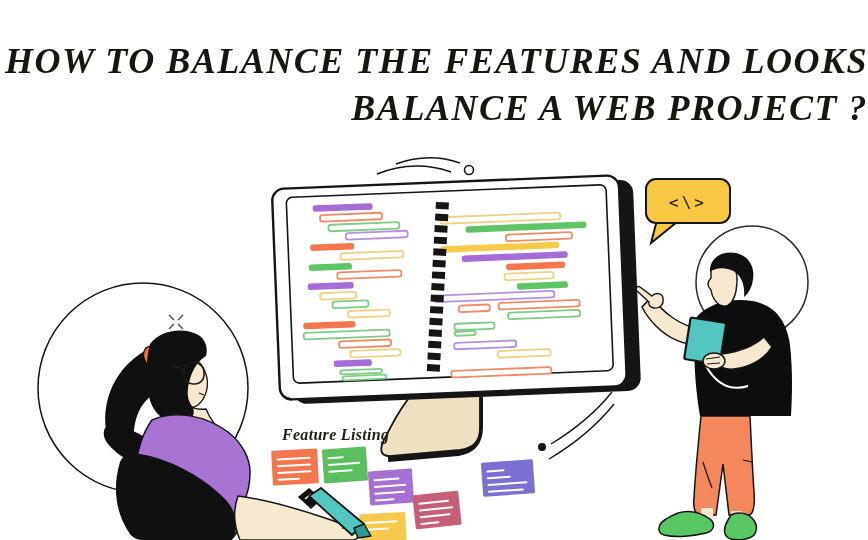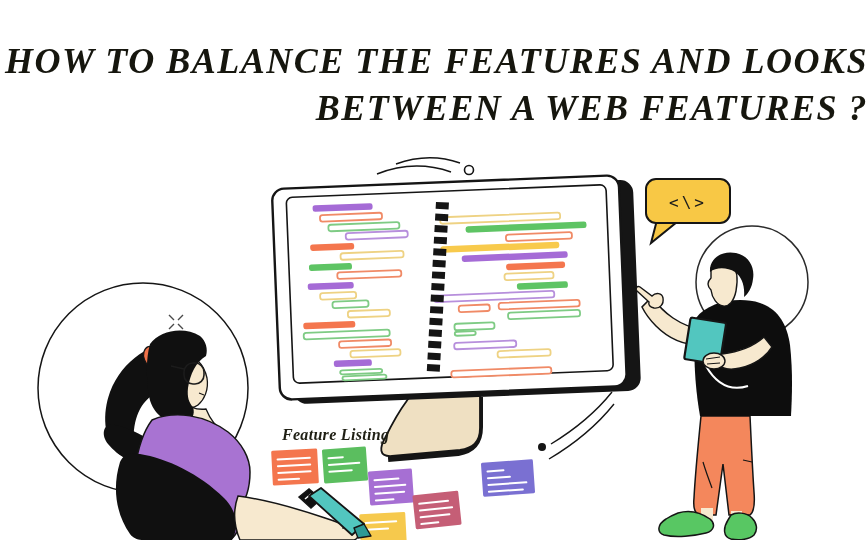--- a/index.html
+++ b/index.html
@@ -16,21 +16,21 @@
   .code-glyph{font-family:"DejaVu Sans Mono",monospace;font-size:16px;font-weight:500;
               fill:#1b1b1b;letter-spacing:3px;}
 </style>
 </head>
 <body>
 
 <div class="stage">
 
   <h1 class="title">
     <span>HOW TO BALANCE THE FEATURES AND LOOKS</span>
-    <span>BETWEEN A WEB FEATURES ?</span>
+    <span>BALANCE A WEB PROJECT ?</span>
   </h1>
 
   <svg class="scene" viewBox="0 0 868 540">
 
     <g>
       <path d="M396,164 C418,156 440,156 460,163" class="ink" stroke-width="1.4"></path>
       <path d="M377,174 C402,164 428,164 451,172" class="ink" stroke-width="1.4"></path>
       <circle cx="469" cy="170" r="4.5" class="ink" stroke-width="1.6"></circle>
     </g>
 

